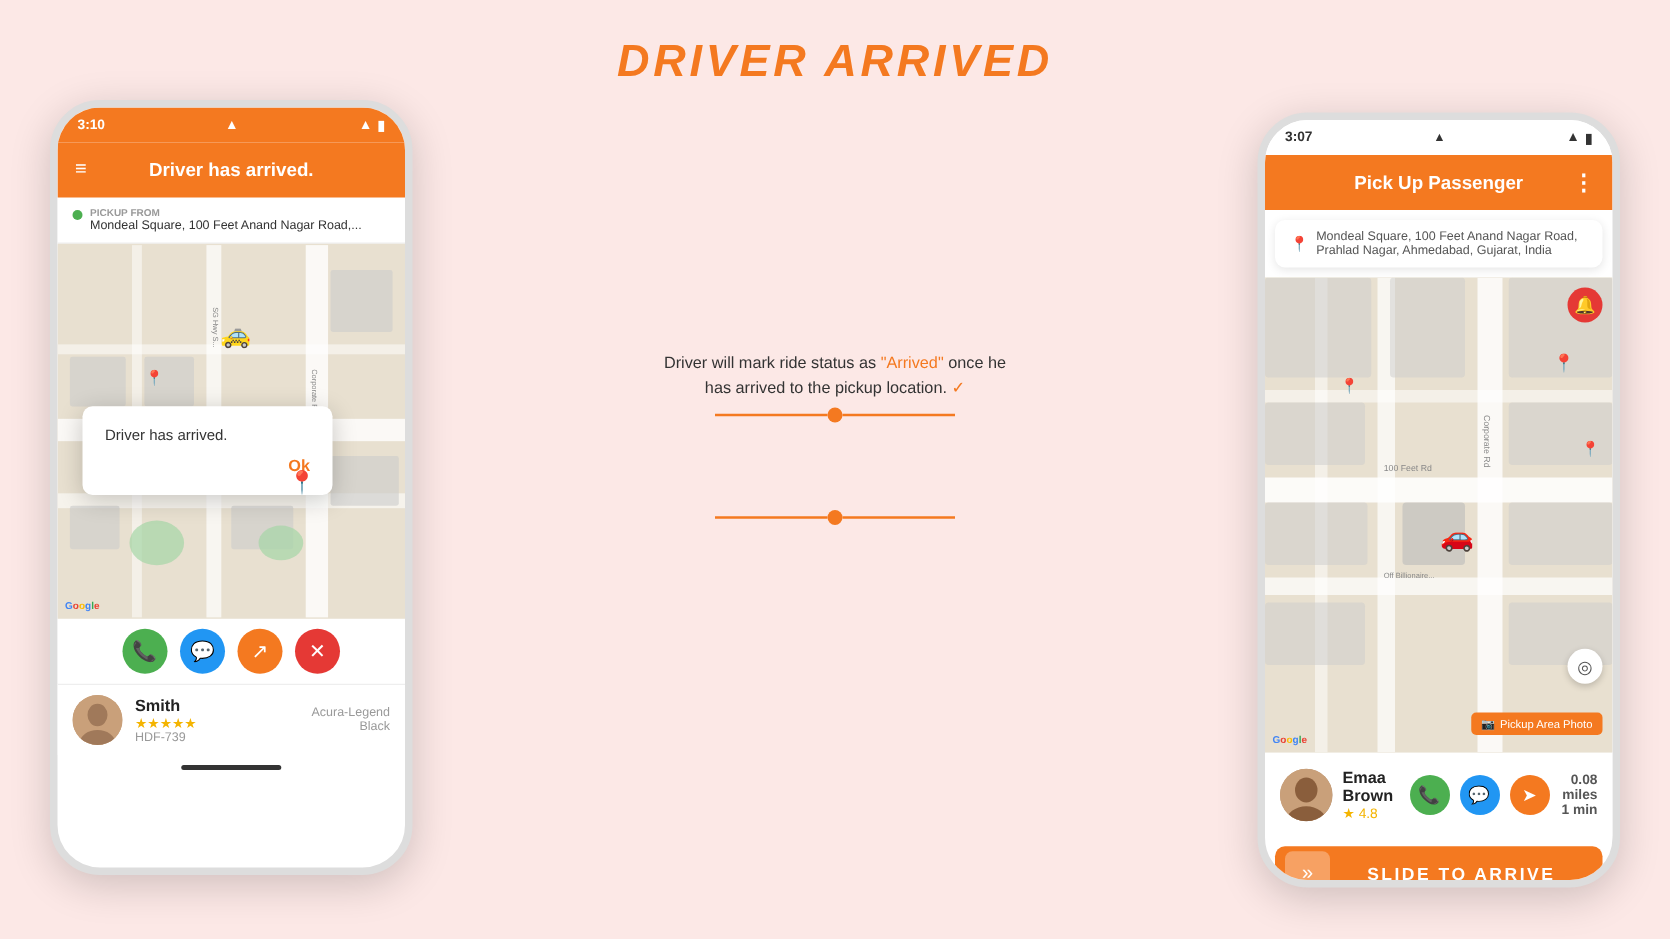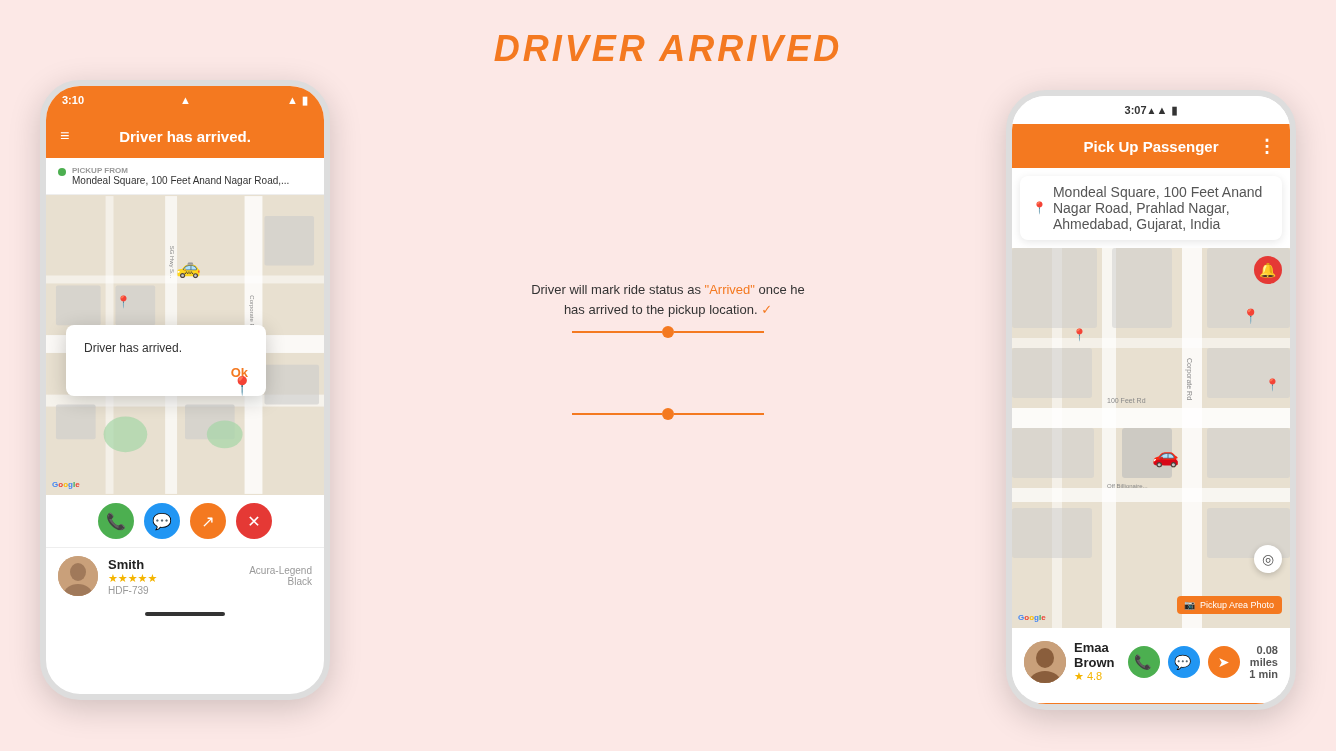--- a/index.html
+++ b/index.html
@@ -250,21 +250,20 @@
 
     .driver-right {
       margin-left: auto;
       text-align: right;
     }
 
     
     .right-phone .phone-status-bar {
       background: #fff;
       color: #333;
-      justify-content: center;
     }
 
     .right-phone .phone-header {
       background: #f47920;
     }
 
     
     .search-bar-right {
       background: #fff;
       margin: 8px;
@@ -612,21 +611,21 @@
       </div>
     </div>
 
     <div class="phone-header">
       <span>Pick Up Passenger</span>
       <span class="more-icon">⋮</span>
     </div>
 
     <div class="search-bar-right">
       <span class="loc-icon">📍</span>
-      <span style="font-size:14px; color:#555;">Mondeal Square, 100 Feet Anand Nagar Road, Prahlad Nagar, Ahmedabad, Gujarat, India</span>
+      <span style="font-size:10px; color:#555;">Mondeal Square, 100 Feet Anand Nagar Road, Prahlad Nagar, Ahmedabad, Gujarat, India</span>
     </div>
 
     <div class="map-area map-right" style="position:relative;">
       <svg class="map-svg" viewBox="0 0 278 380" xmlns="http://www.w3.org/2000/svg">
         <rect width="278" height="380" fill="#e8e0d0"></rect>
 
         <rect x="0" y="160" width="278" height="20" fill="#fff" opacity="0.85"></rect>
         <rect x="170" y="0" width="20" height="380" fill="#fff" opacity="0.8"></rect>
         <rect x="90" y="0" width="14" height="380" fill="#fff" opacity="0.7"></rect>
         <rect x="0" y="240" width="278" height="14" fill="#fff" opacity="0.7"></rect>

